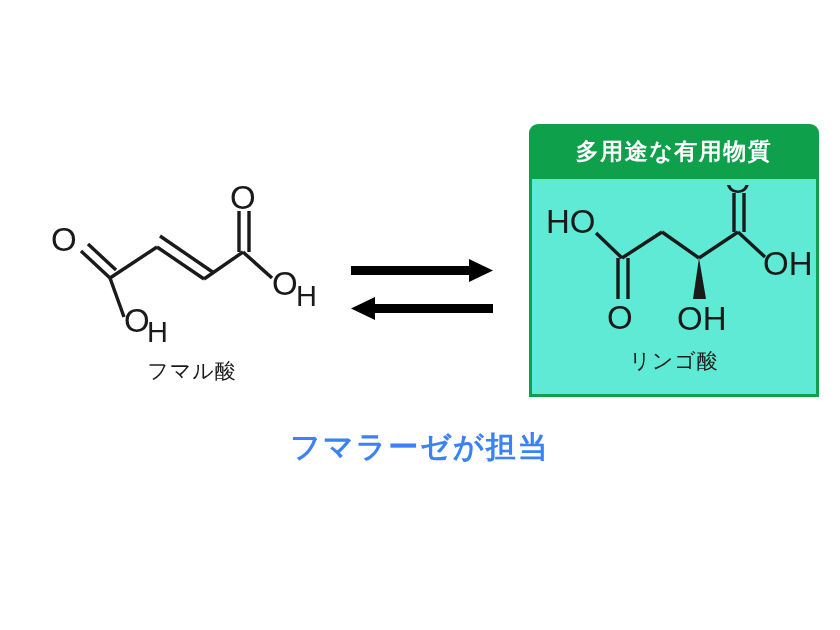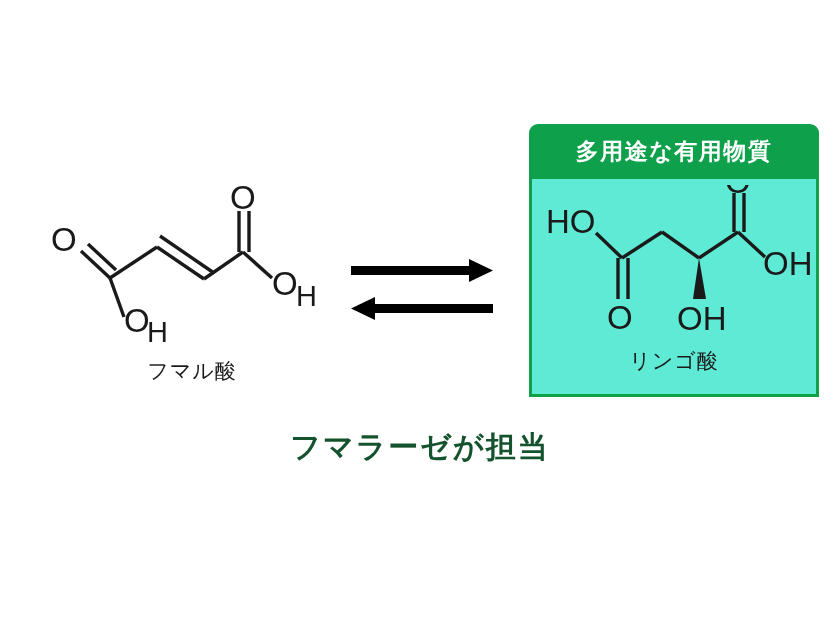--- a/index.html
+++ b/index.html
@@ -123,21 +123,21 @@
 
   
   #enzyme-caption {
     position: absolute;
     left: 0;
     top: 427px;
     width: 840px;
     text-align: center;
     font-size: 30px;
     font-weight: bold;
-    color: #14532d;
+    color: #3b82f6;
     letter-spacing: 2px;
     font-family: "DejaVu Sans", "Liberation Sans", sans-serif;
   }
 
   .bond { stroke: #1a1a1a; fill: none; }
   .atom-text {
     font-family: "Liberation Sans", "DejaVu Sans", sans-serif;
     fill: #1a1a1a;
   }
 </style>

